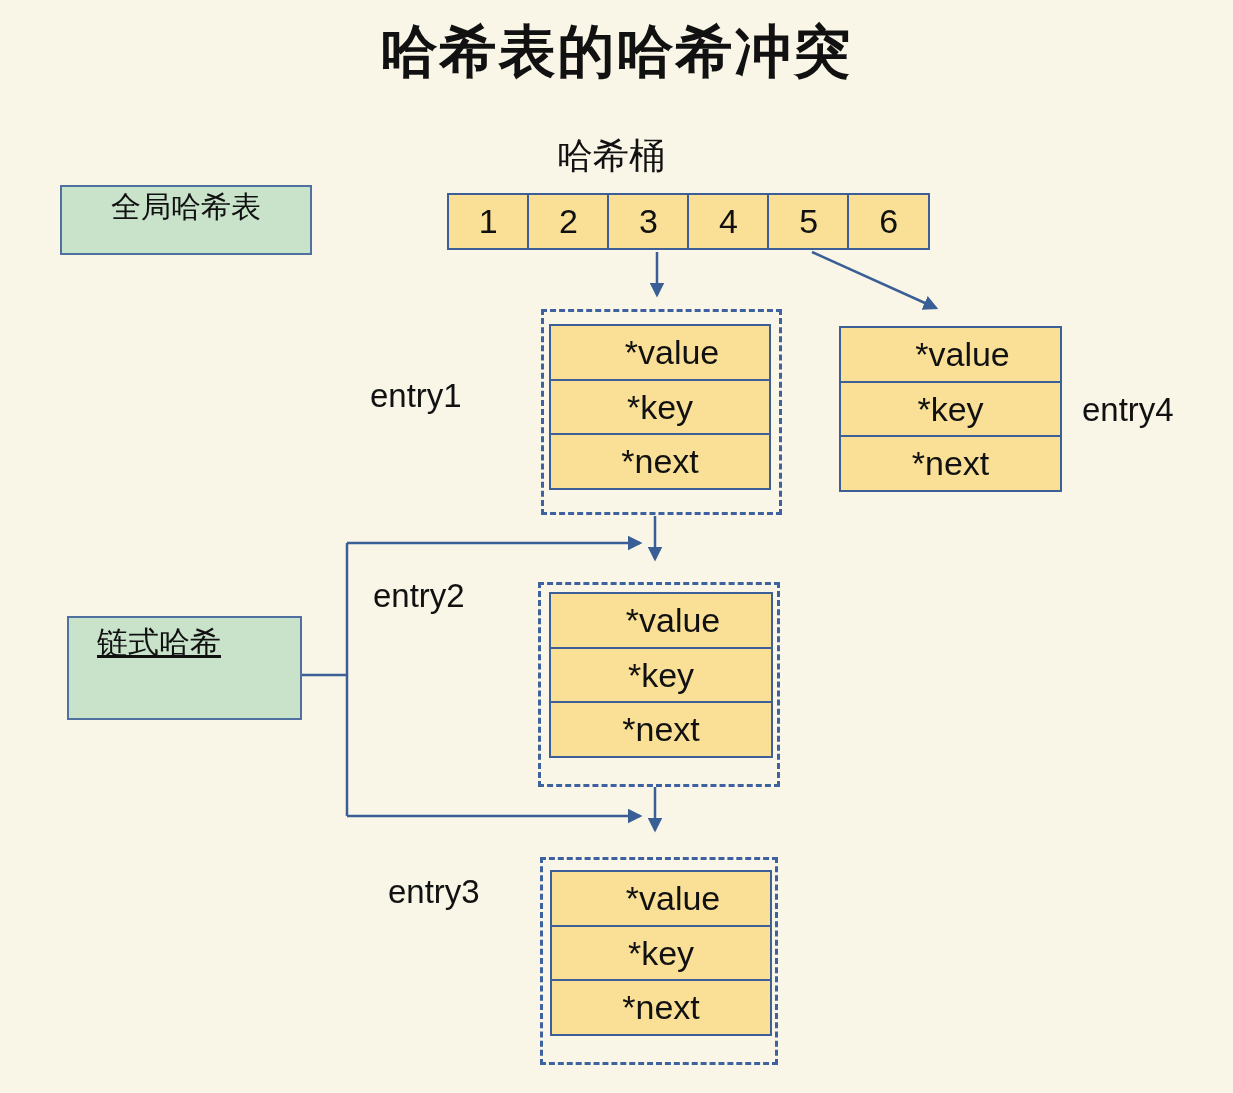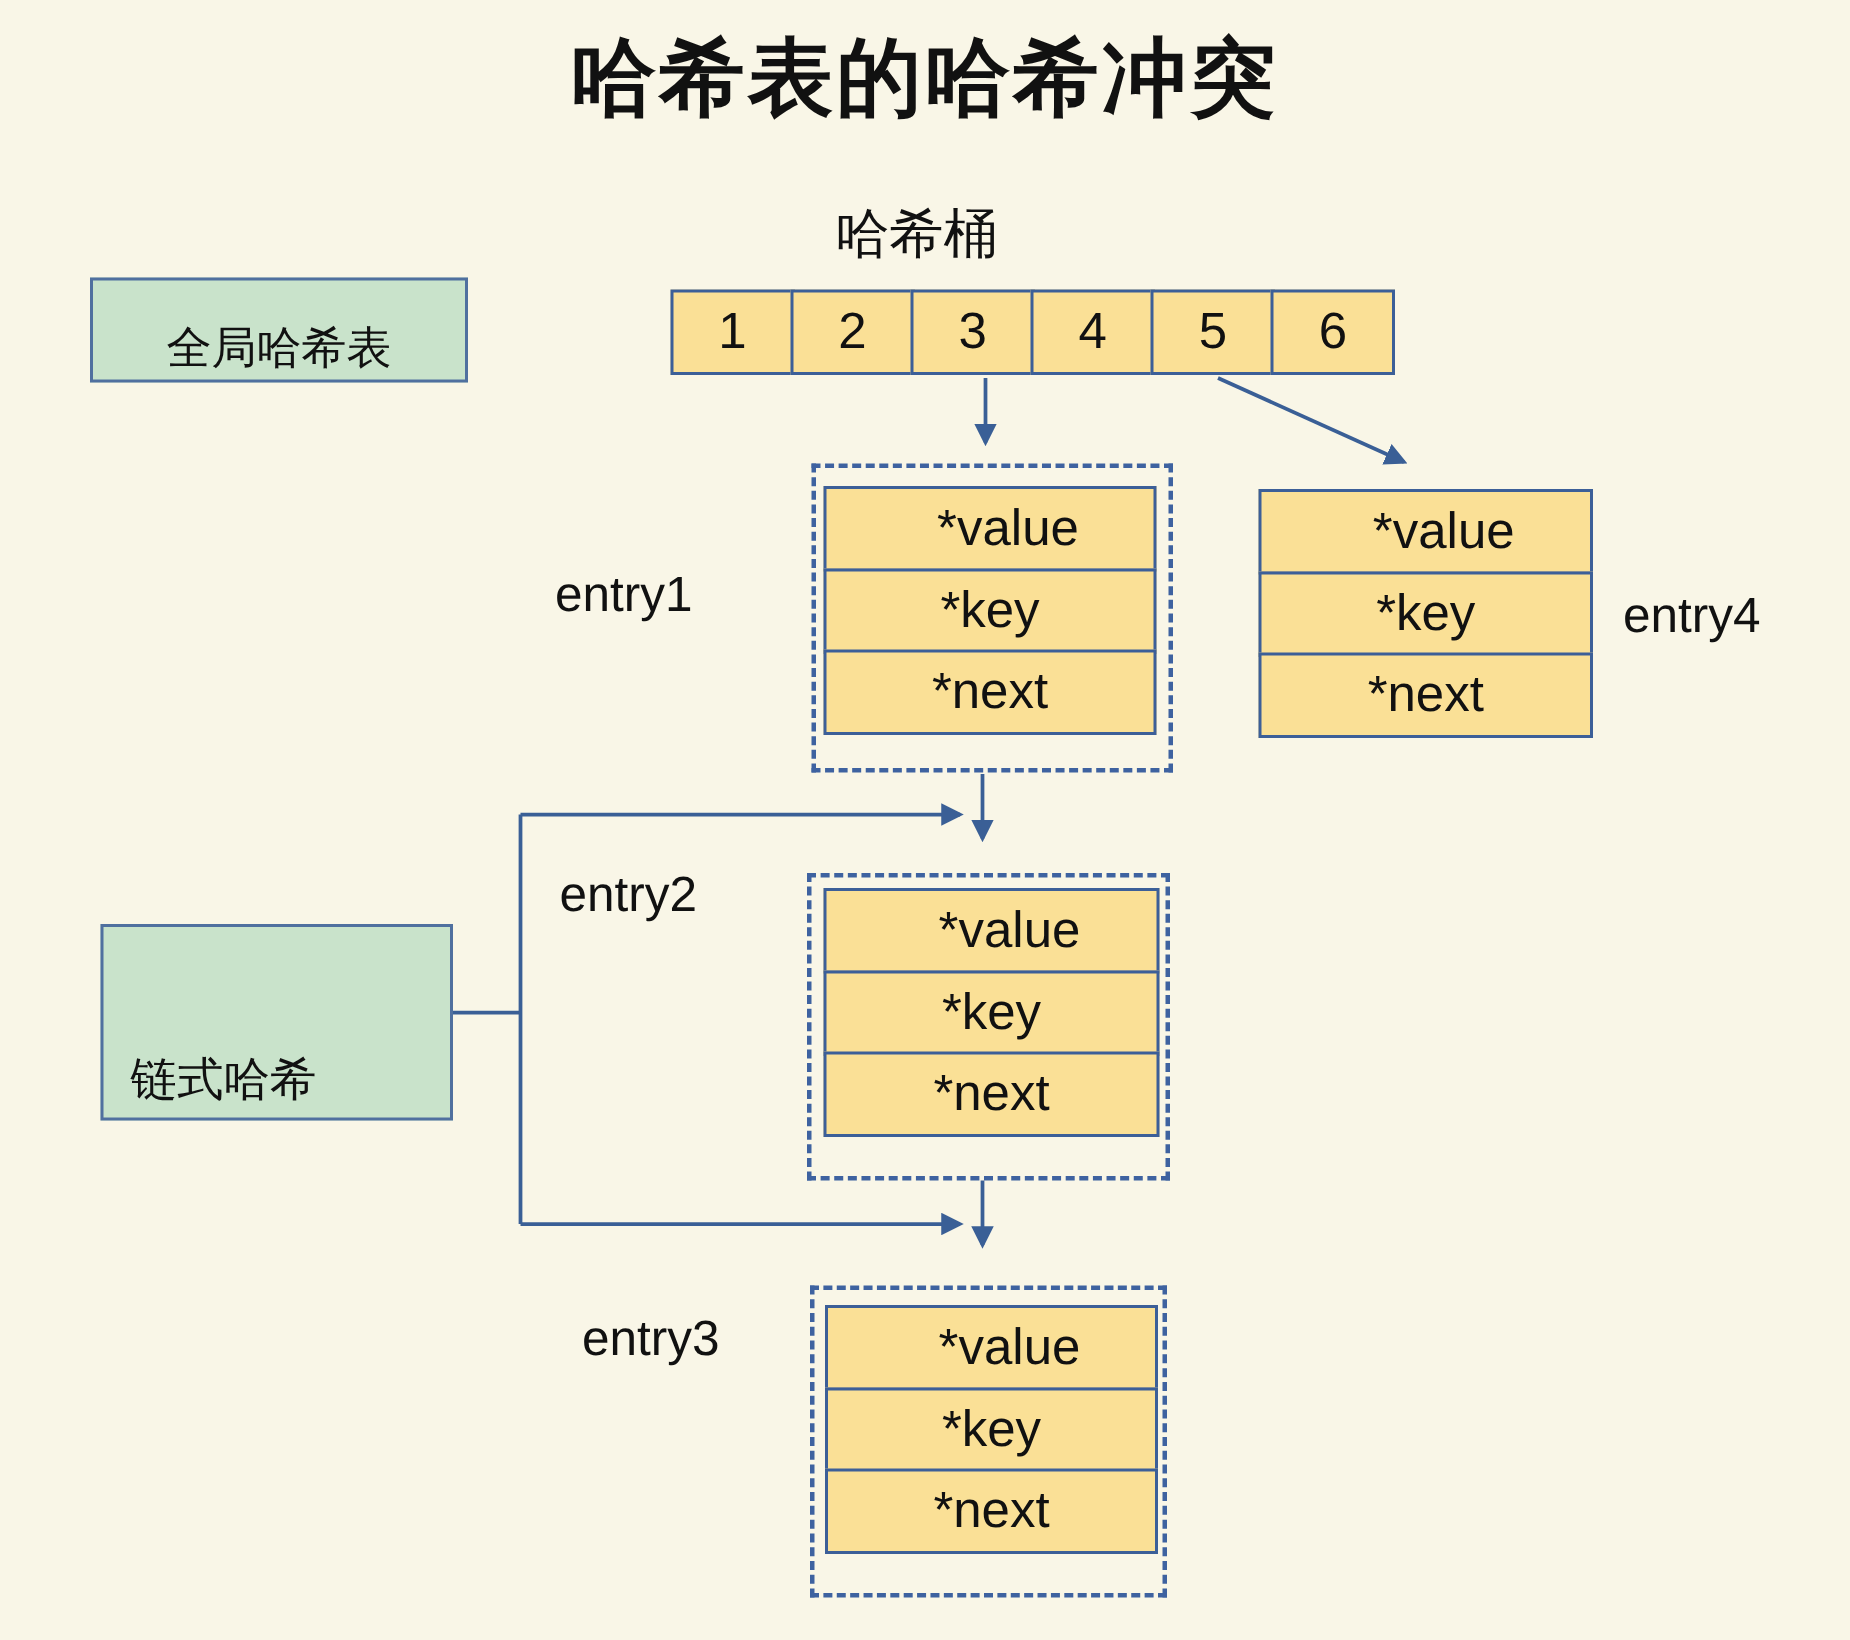--- a/index.html
+++ b/index.html
@@ -46,32 +46,33 @@
     margin-left:-2.5px;
   }
   .bucket-cell:first-child { margin-left:0; }
   .green-box {
     position:absolute;
     box-sizing:border-box;
     background:#C9E3CB;
     border:2.5px solid #50709F;
     display:flex;
     flex-direction:column;
-    justify-content:flex-end;
+    justify-content:flex-start;
   }
   .green-box.one {
     left:60px; top:185px; width:252px; height:70px;
     align-items:center;
     font-size:30px;
   }
   .green-box.two {
-    left:67px; top:616px; width:235px; height:131px;
-    padding-left:18px;
+    left:67px; top:616px; width:235px; height:104px;
+    padding-left:28px;
     font-size:31px;
     line-height:1.62;
+    text-decoration:underline;
   }
   .dashed-box {
     position:absolute;
     box-sizing:border-box;
     border:3px dashed #3E62A0;
   }
   .dash1 { left:541px; top:309px; width:241px; height:206px; }
   .dash2 { left:538px; top:582px; width:242px; height:205px; }
   .dash3 { left:540px; top:857px; width:238px; height:208px; }
   .cellstack { position:absolute; }

